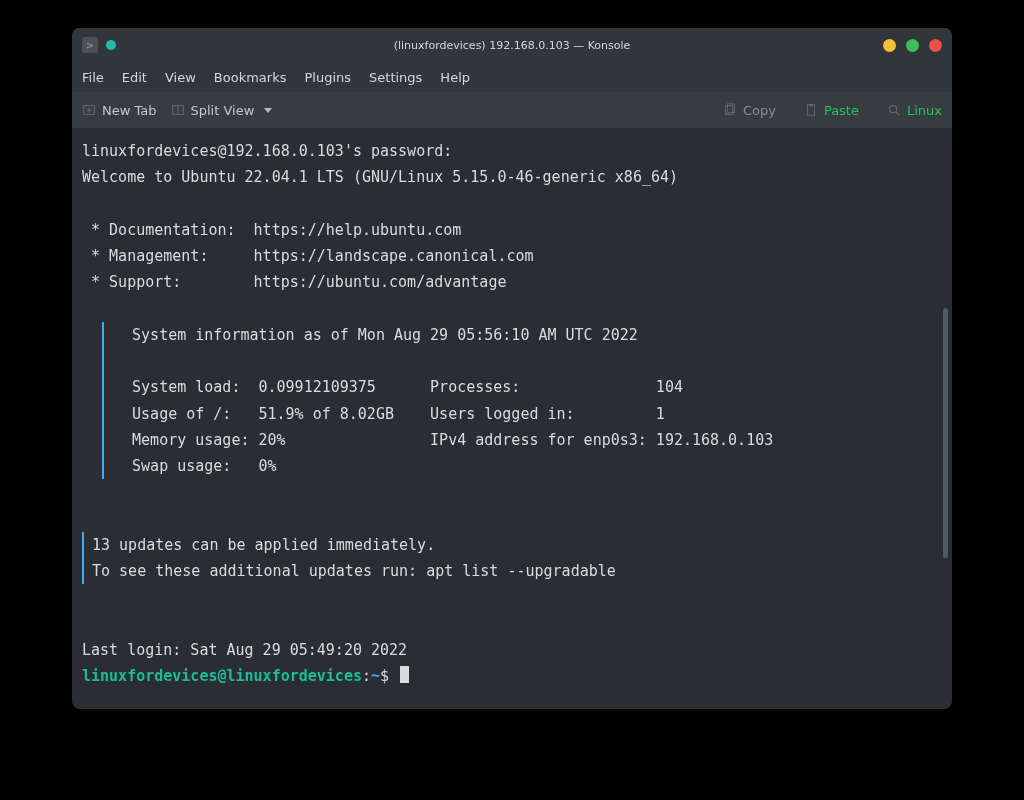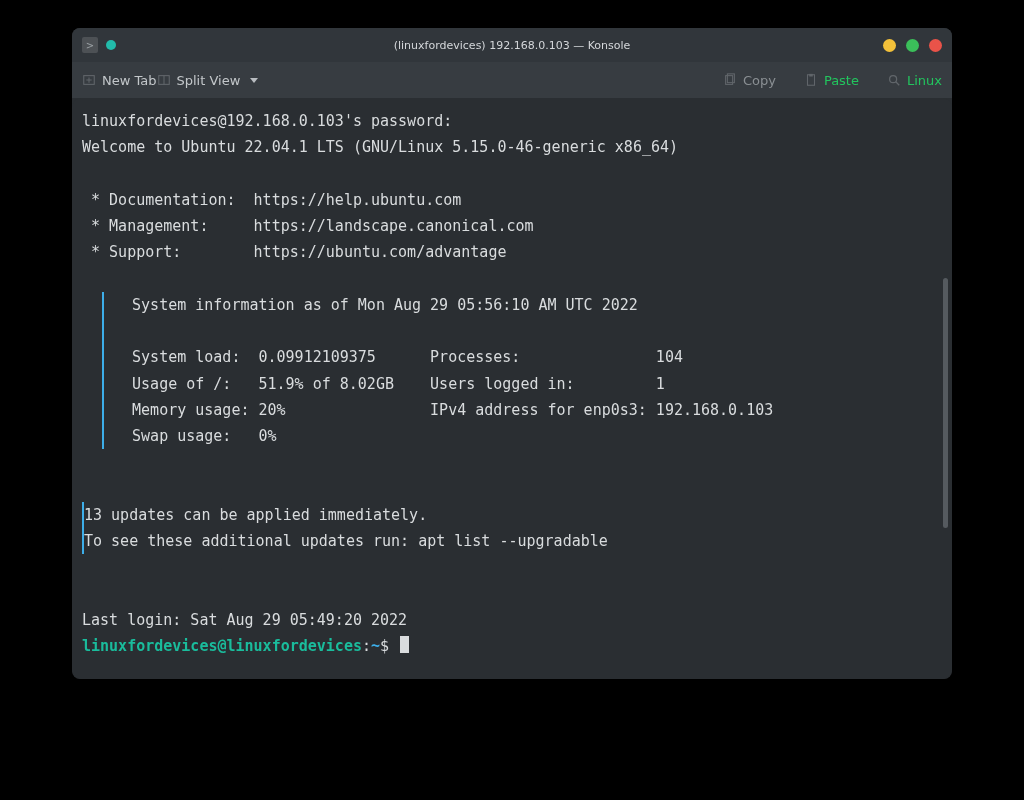--- a/index.html
+++ b/index.html
@@ -85,21 +85,21 @@
 
     .toolbar {
       height: 36px;
       background: #373c41;
       display: flex;
       align-items: center;
       padding: 0 10px;
       color: #c3c7ca;
       font-size: 13px;
     }
-    .tool-left { display: flex; align-items: center; gap: 0; }
+    .tool-left { display: flex; align-items: center; gap: 14px; }
     .tool-right { margin-left: auto; display: flex; align-items: center; gap: 28px; color: #8a8f93; justify-content: space-between; }
     .tool-item { display: flex; align-items: center; gap: 6px; }
     .tool-icon {
       width: 14px; height: 14px;
       display: inline-block;
       opacity: 0.5;
     }
     .chev-down {
       display: inline-block;
       width: 0; height: 0;
@@ -123,21 +123,21 @@
       color: #d9dcde;
       white-space: pre;
     }
     .sysinfo-block {
       border-left: 2px solid #3daee9;
       padding-left: 10px;
       margin-left: 20px;
     }
     .upd-block {
       border-left: 2px solid #3daee9;
-      padding-left: 0;
+      padding-left: 8px;
       margin-left: 0;
     }
     .prompt-user { color: #1abc9c; font-weight: bold; }
     .prompt-host { color: #1abc9c; font-weight: bold; }
     .prompt-path { color: #3daee9; font-weight: bold; }
     .cursor {
       display: inline-block;
       width: 9px;
       height: 17px;
       background: #d9dcde;
@@ -165,20 +165,29 @@
       <span class="pin-dot"></span>
     </div>
     <div class="title-text">(linuxfordevices) 192.168.0.103 — Konsole</div>
     <div class="window-controls">
       <span class="win-btn win-min"></span>
       <span class="win-btn win-max"></span>
       <span class="win-btn win-close"></span>
     </div>
   </div>
 
+  <div class="menubar">
+    <span>File</span>
+    <span>Edit</span>
+    <span>View</span>
+    <span>Bookmarks</span>
+    <span>Plugins</span>
+    <span>Settings</span>
+    <span>Help</span>
+  </div>
 
   <div class="toolbar">
     <div class="tool-left">
       <div class="tool-item">
         <span class="tool-icon">
           <svg viewBox="0 0 16 16" width="14" height="14">
               <rect x="2" y="3" width="12" height="10" fill="none" stroke="#8a8f93" stroke-width="1.2"></rect>
               <line x1="8" y1="5" x2="8" y2="11" stroke="#8a8f93" stroke-width="1.2"></line>
               <line x1="5" y1="8" x2="11" y2="8" stroke="#8a8f93" stroke-width="1.2"></line>
             </svg>

